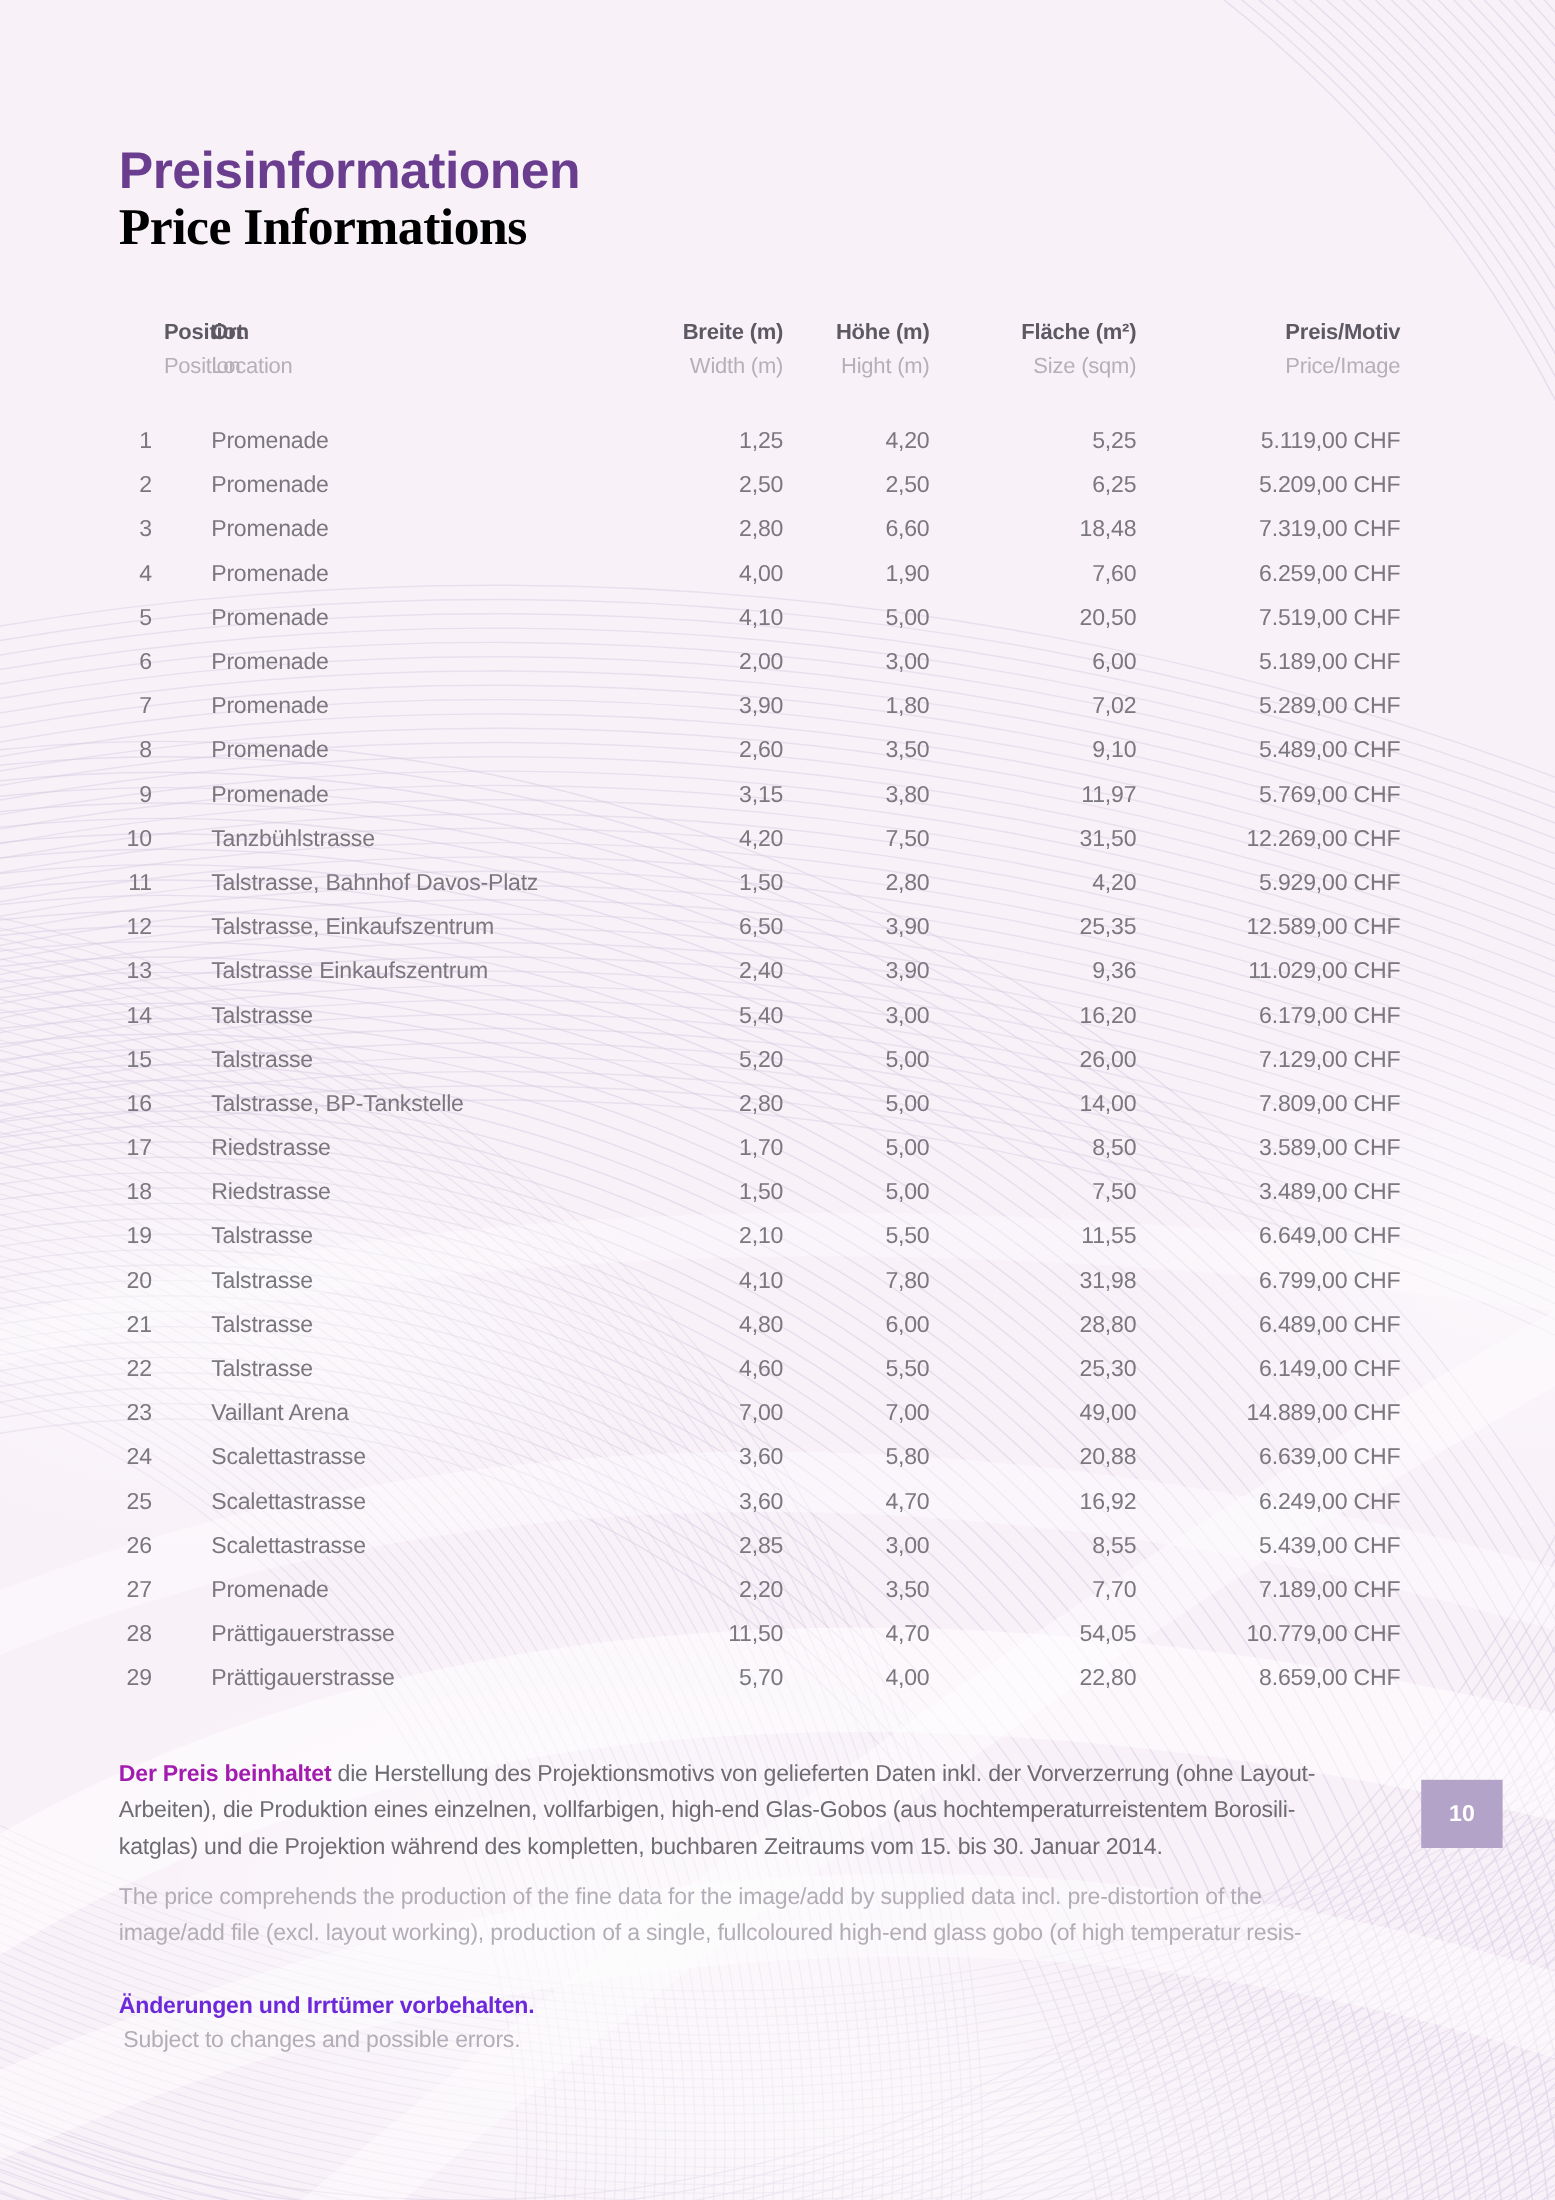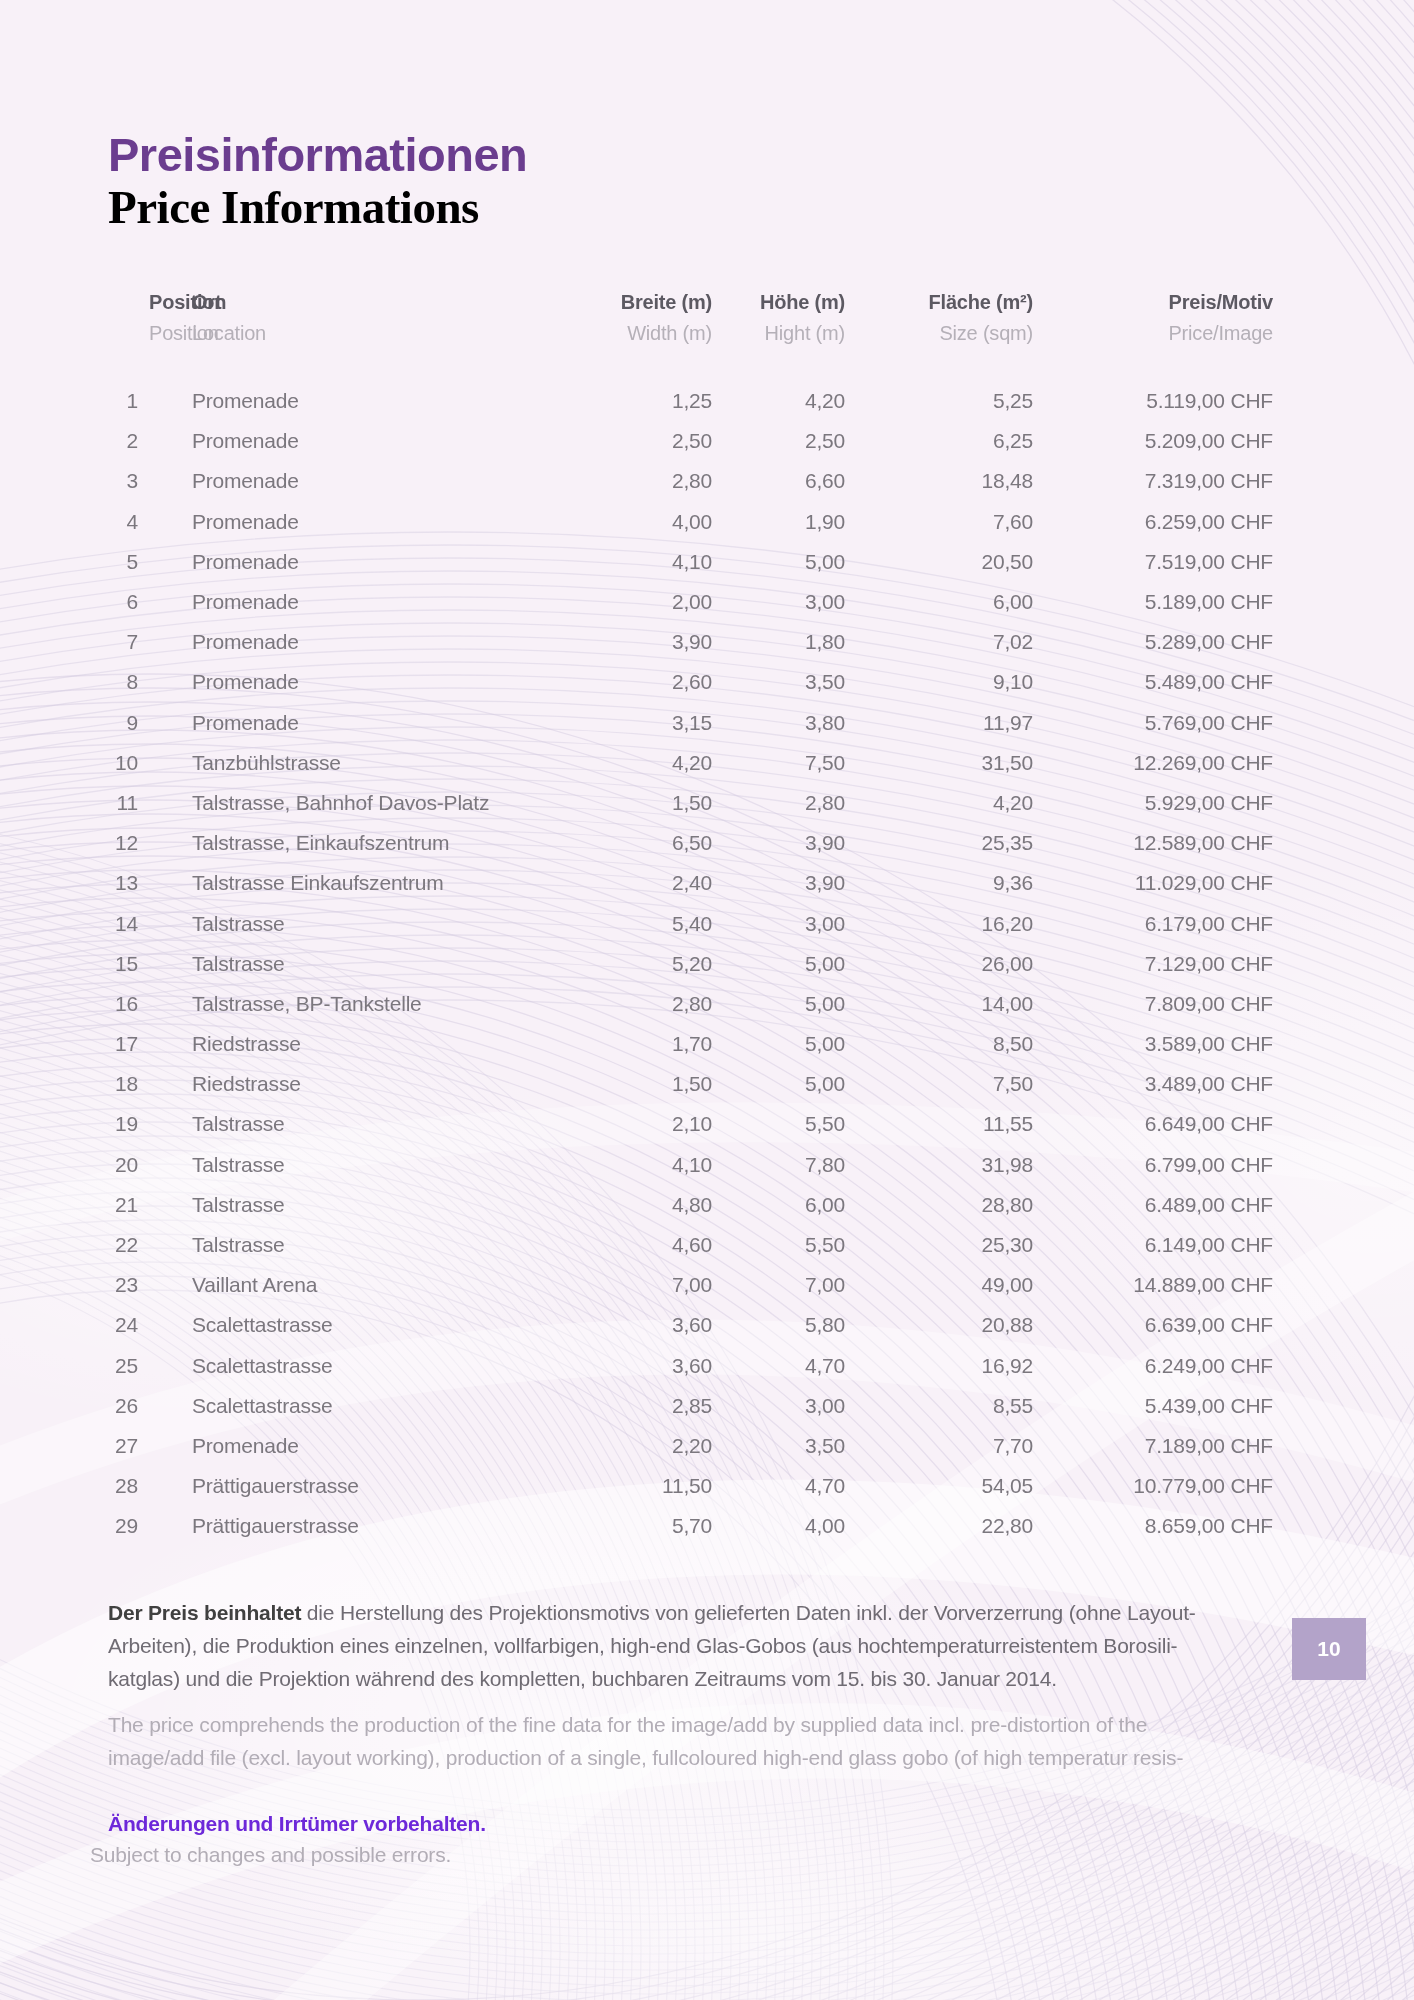--- a/index.html
+++ b/index.html
@@ -33,25 +33,25 @@
   .c{white-space:nowrap;letter-spacing:-.2px;}
   .c.num,.c.r{text-align:right;}
   .c.pos{text-align:left;overflow:visible;margin-left:41px;}
 
   .rows{position:absolute;left:108px;top:381px;width:1165px;}
   .trow{height:40.2px;font-size:21px;color:#7b777e;letter-spacing:-.2px;}
   .trow .c.posn{text-align:right;padding-right:54px;}
 
   .para{position:absolute;left:108px;line-height:33px;font-size:21px;white-space:nowrap;letter-spacing:-.2px;}
   .para-de{top:1596px;color:#6f6b73;}
-  .para-de b{color:#404040;}
+  .para-de b{color:#a21caf;}
   .para-en{top:1708px;color:#b2adb6;}
   .para-en sup{font-size:62%;}
   .note-de{position:absolute;left:108px;top:1812px;font-size:21px;font-weight:bold;color:#6d28d9;letter-spacing:-.2px;}
-  .note-en{position:absolute;left:90px;top:1843px;font-size:21px;color:#b2adb6;letter-spacing:-.2px;text-align:right;}
+  .note-en{position:absolute;left:112px;top:1843px;font-size:21px;color:#b2adb6;letter-spacing:-.2px;text-align:right;}
 
   .page-tab{
     position:absolute;left:1292px;top:1618px;width:74px;height:62px;
     background:#b3a3c9;color:#ffffff;font-size:21px;font-weight:bold;
     display:flex;align-items:center;justify-content:center;
   }
 </style>
 </head>
 <body>
 

